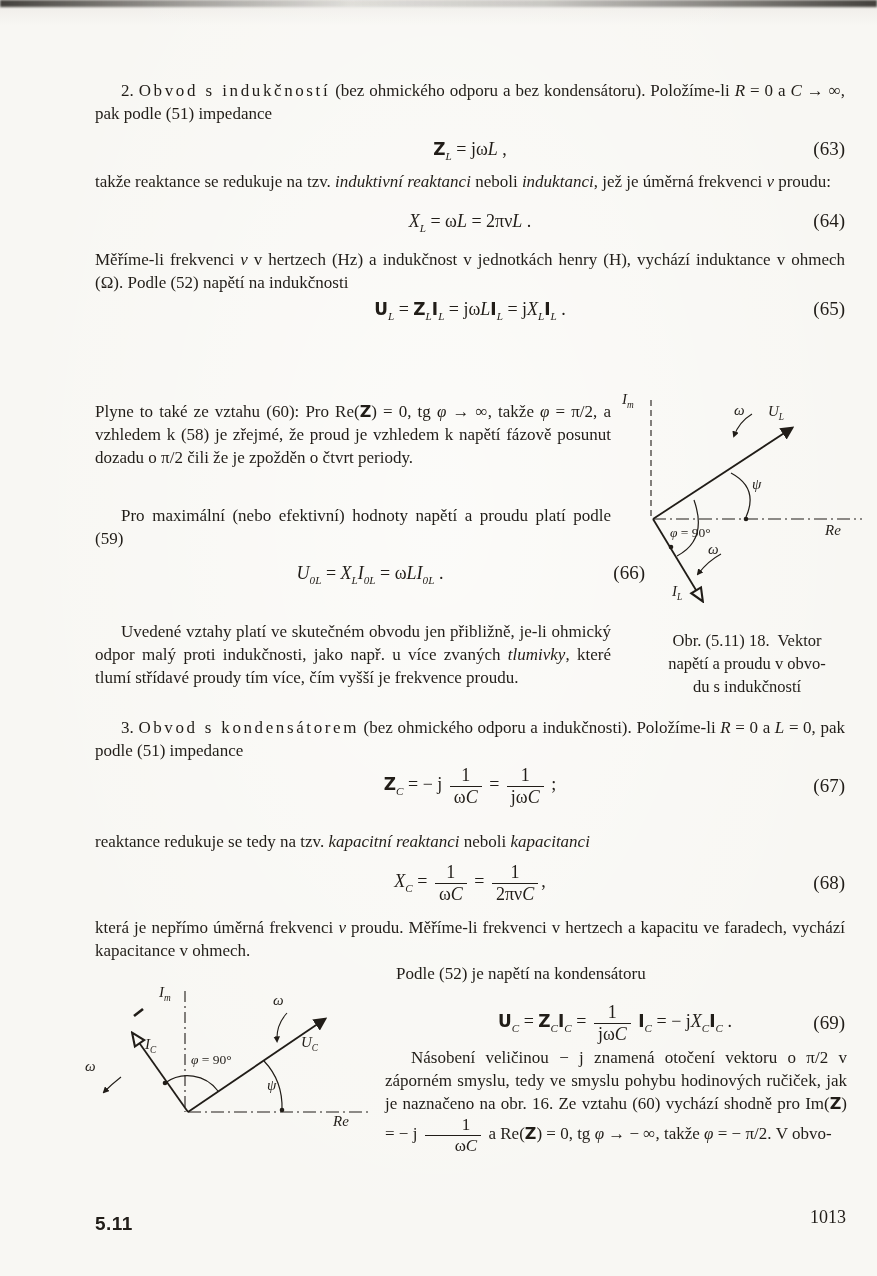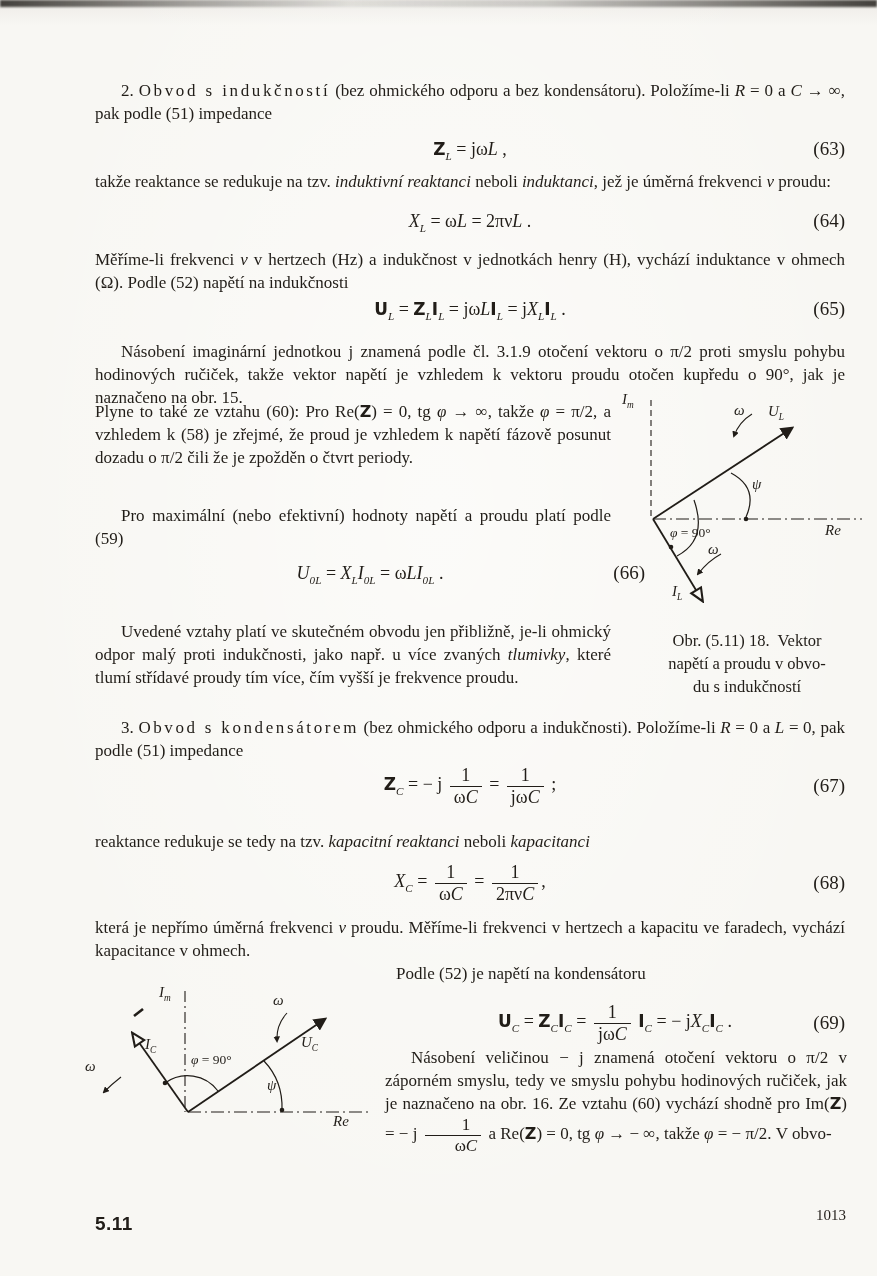--- a/index.html
+++ b/index.html
@@ -30,21 +30,21 @@
   .frac{display:inline-block;vertical-align:middle;text-align:center;margin:0 3px;line-height:1.15;}
   .frac .num{display:block;padding:0 4px;}
   .frac .den{display:block;border-top:1.4px solid #211d18;padding:0 4px;}
   .fig{position:absolute;}
   .fig svg{display:block;}
   .flabel{position:absolute;font-size:15px;line-height:1;white-space:nowrap;}
   .flabel.small{font-size:13.5px;}
   .caption{position:absolute;font-size:16.5px;line-height:23px;text-align:center;}
   .caption .cline{display:block;white-space:pre;}
   .footer-sec{position:absolute;left:95px;top:1213px;font-family:"Liberation Sans","DejaVu Sans",sans-serif;font-weight:bold;font-size:19px;letter-spacing:.5px;}
-  .footer-page{position:absolute;right:31px;top:1207px;font-size:15px;}
+  .footer-page{position:absolute;right:31px;top:1207px;font-size:18px;}
 </style>
 </head>
 <body>
 
 <div class="page">
   <div class="scan-top"></div>
 
   <p class="body ind" style="top:79px"><span>2. </span><span class="spc">Obvod s indukčností</span><span> (bez ohmického odporu a bez kondensátoru). Položíme-li </span><span class="it">R</span><span> = 0 a </span><span class="it">C</span><span> → ∞, pak podle (51) impedance</span></p>
 
   <div class="eqrow" style="top:134px;left:95px;width:750px;height:30px">
@@ -59,21 +59,20 @@
     <span class="eqnum">(64)</span>
   </div>
 
   <p class="body" style="top:248px"><span>Měříme-li frekvenci </span><span class="it">ν</span><span> v hertzech (Hz) a indukčnost v jednotkách henry (H), vychází induktance v ohmech (Ω). Podle (52) napětí na indukčnosti</span></p>
 
   <div class="eqrow" style="top:294px;left:95px;width:750px;height:30px">
     <span class="eqbody"><span class="bd">U</span><sub class="it">L</sub><span> = </span><span class="bd">Z</span><sub class="it">L</sub><span class="bd">I</span><sub class="it">L</sub><span> = jω</span><span class="it">L</span><span class="bd">I</span><sub class="it">L</sub><span> = j</span><span class="it">X</span><sub class="it">L</sub><span class="bd">I</span><sub class="it">L</sub><span> .</span></span>
     <span class="eqnum">(65)</span>
   </div>
 
-  <p class="body ind" style="top:340px"><span>Násobení imaginární jednotkou j znamená podle čl. 3.1.9 otočení vektoru o π/2 proti smyslu pohybu hodinových ručiček, takže vektor napětí je vzhledem k vektoru proudu otočen kupředu o 90°, jak je naznačeno na obr. 15.</span></p>
 
   <p class="body narrow" style="top:400px"><span>Plyne to také ze vztahu (60): Pro Re(</span><span class="bd">Z</span><span>) = 0, tg </span><span class="it">φ</span><span> → ∞, takže </span><span class="it">φ</span><span> = π/2, a vzhledem k (58) je zřejmé, že proud je vzhledem k napětí fázově posunut dozadu o π/2 čili že je zpožděn o čtvrt periody.</span></p>
 
   <p class="body narrow ind" style="top:504px"><span>Pro maximální (nebo efektivní) hodnoty napětí a proudu platí podle (59)</span></p>
 
   <div class="eqrow" style="top:558px;left:95px;width:550px;height:30px">
     <span class="eqbody"><span class="it">U</span><sub class="it">0L</sub><span> = </span><span class="it">X</span><sub class="it">L</sub><span class="it">I</span><sub class="it">0L</sub><span> = ω</span><span class="it">L</span><span class="it">I</span><sub class="it">0L</sub><span> .</span></span>
     <span class="eqnum">(66)</span>
   </div>
 

